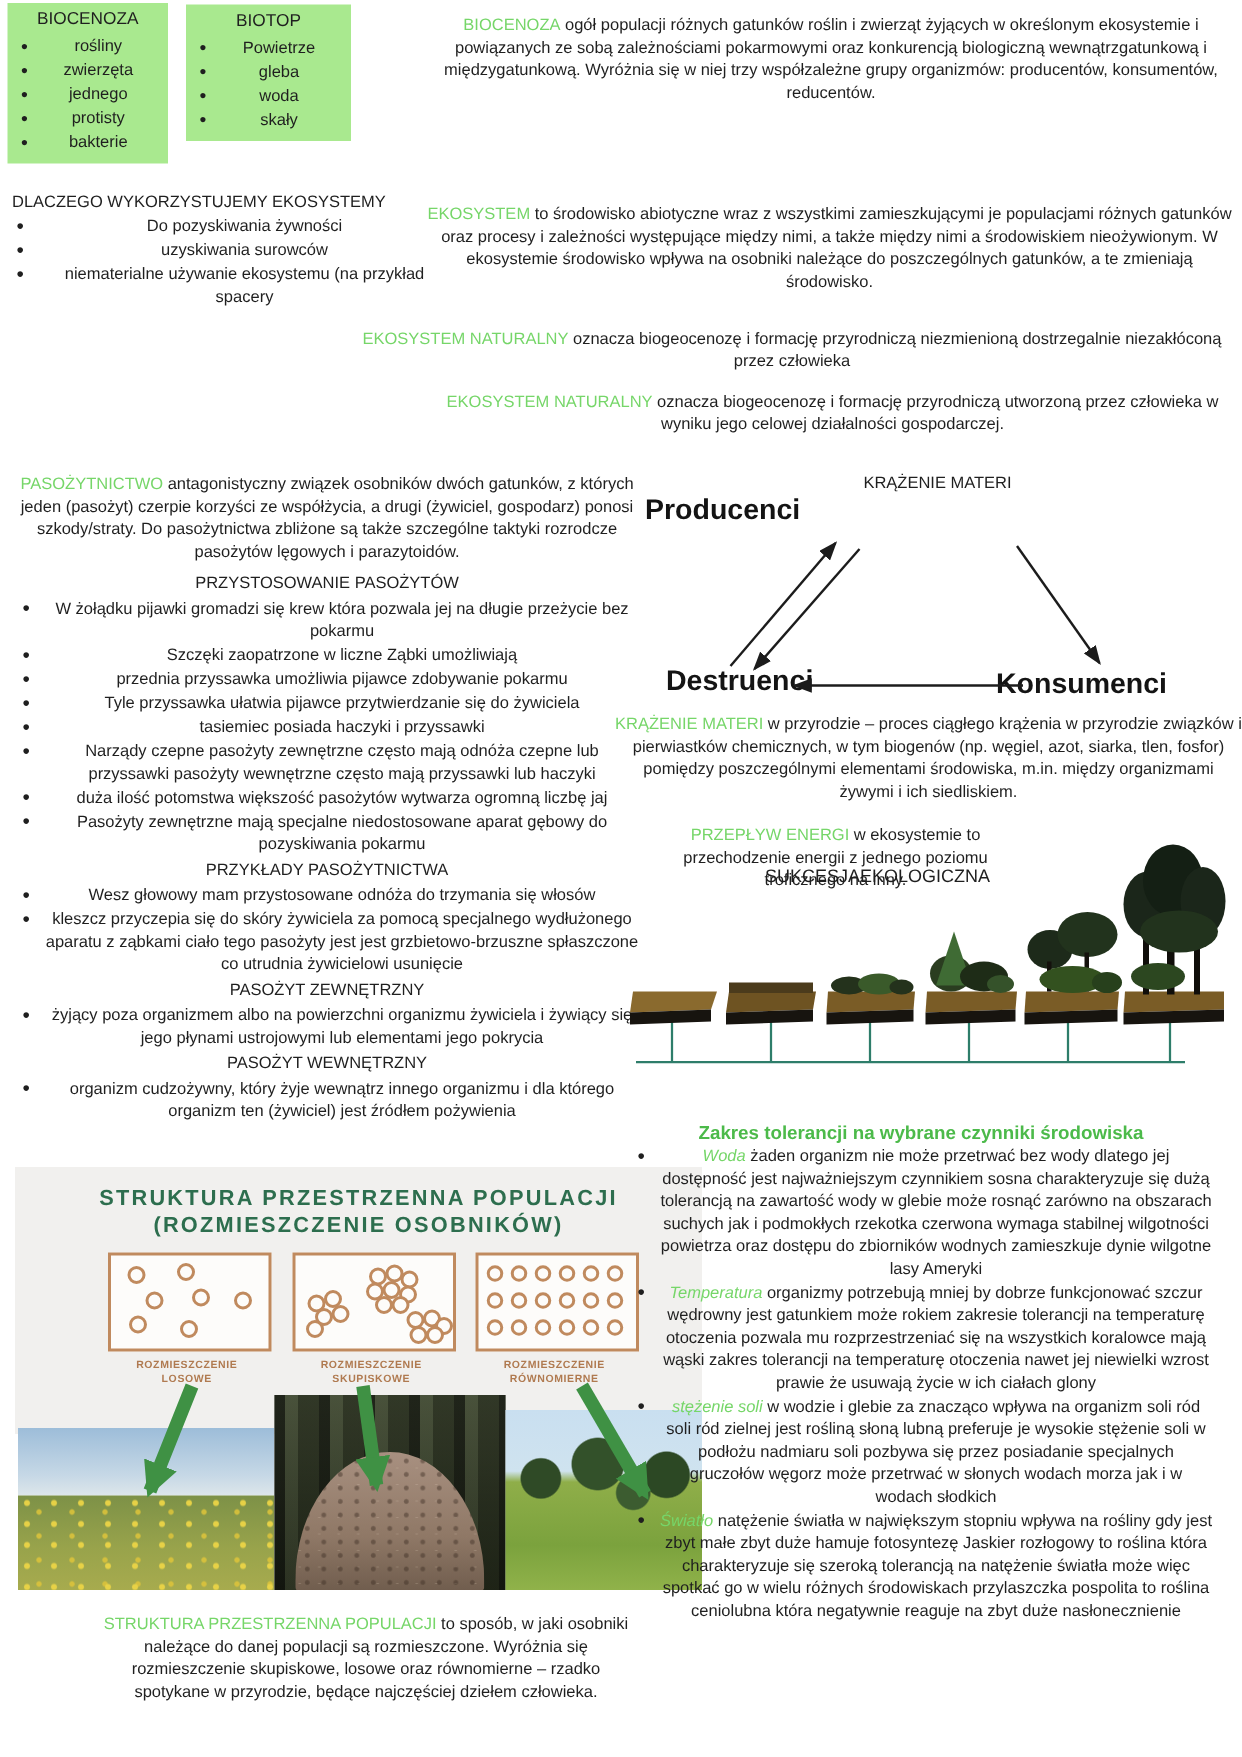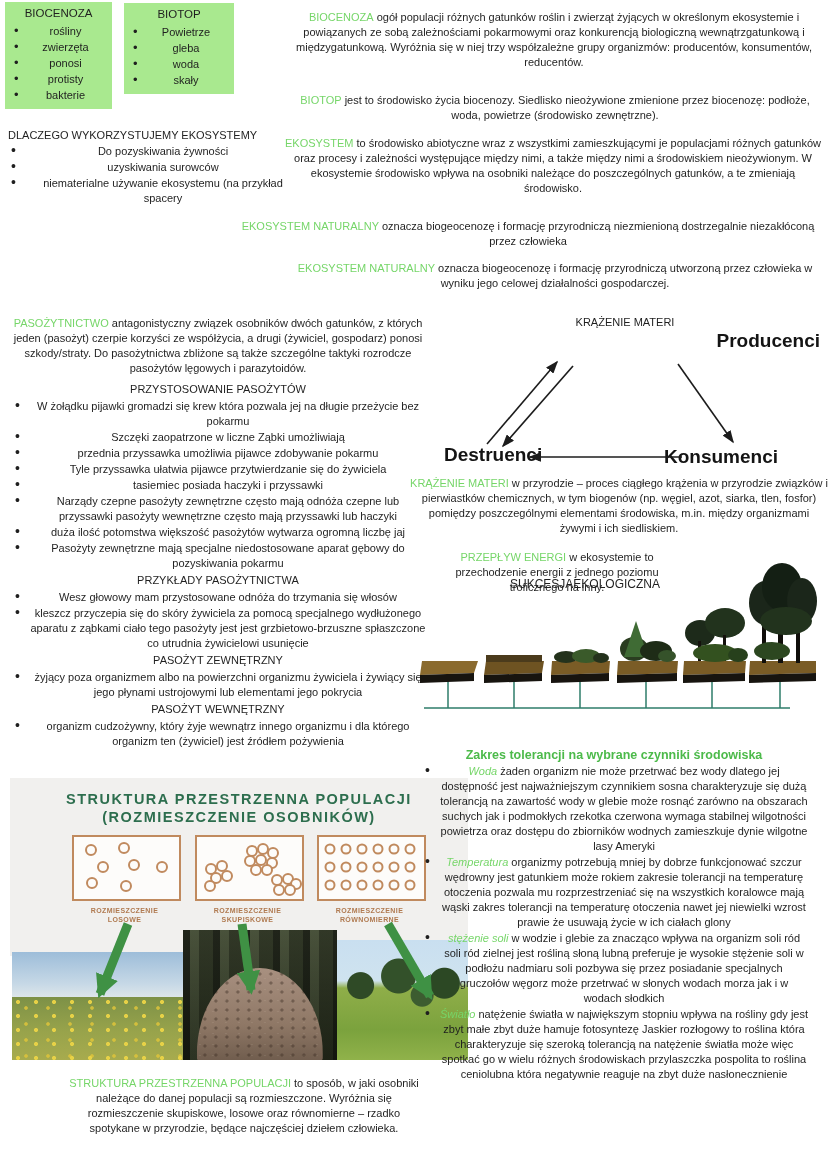--- a/index.html
+++ b/index.html
@@ -57,21 +57,21 @@
 </head>
 <body>
 
 <div class="page">
 
   <div class="abs gbox" style="left:5px;top:2px;width:103px;">
     <div class="gtitle">BIOCENOZA</div>
     <ul>
       <li>rośliny</li>
       <li>zwierzęta</li>
-      <li>ponosi</li>
+      <li>jednego</li>
       <li>protisty</li>
       <li>bakterie</li>
     </ul>
   </div>
   <div class="abs gbox" style="left:124px;top:3px;width:106px;">
     <div class="gtitle">BIOTOP</div>
     <ul>
       <li>Powietrze</li>
       <li>gleba</li>
       <li>woda</li>
@@ -83,23 +83,20 @@
     <div style="font-size:11px;line-height:15px;padding-left:6px;">DLACZEGO WYKORZYSTUJEMY EKOSYSTEMY</div>
     <ul class="blist">
       <li>Do pozyskiwania żywności</li>
       <li>uzyskiwania surowców</li>
       <li>niematerialne używanie ekosystemu (na przykład spacery</li>
     </ul>
   </div>
 
   <p class="abs par" style="left:286px;top:10px;width:536px;margin:0;">
     <span class="kw">BIOCENOZA</span><span>ogół populacji różnych gatunków roślin i zwierząt żyjących w określonym ekosystemie i powiązanych ze sobą zależnościami pokarmowymi oraz konkurencją biologiczną wewnątrzgatunkową i międzygatunkową. Wyróżnia się w niej trzy współzależne grupy organizmów: producentów, konsumentów, reducentów.</span>
-  </p>
-  <p class="abs par" style="left:298px;top:93px;width:514px;margin:0;">
-    <span class="kw">BIOTOP</span><span>jest to środowisko życia biocenozy. Siedlisko nieożywione zmienione przez biocenozę: podłoże, woda, powietrze (środowisko zewnętrzne).</span>
   </p>
   <p class="abs par" style="left:282px;top:136px;width:542px;margin:0;">
     <span class="kw">EKOSYSTEM</span><span>to środowisko abiotyczne wraz z wszystkimi zamieszkującymi je populacjami różnych gatunków oraz procesy i zależności występujące między nimi, a także między nimi a środowiskiem nieożywionym. W ekosystemie środowisko wpływa na osobniki należące do poszczególnych gatunków, a te zmieniają środowisko.</span>
   </p>
   <p class="abs par" style="left:230px;top:219px;width:596px;margin:0;">
     <span class="kw">EKOSYSTEM NATURALNY</span><span>oznacza biogeocenozę i formację przyrodniczą niezmienioną dostrzegalnie niezakłóconą przez człowieka</span>
   </p>
   <p class="abs par" style="left:290px;top:261px;width:530px;margin:0;">
     <span class="kw">EKOSYSTEM NATURALNY</span><span>oznacza biogeocenozę i formację przyrodniczą utworzoną przez człowieka w wyniku jego celowej działalności gospodarczej.</span>
   </p>
@@ -128,21 +125,21 @@
     <ul class="blist">
       <li>żyjący poza organizmem albo na powierzchni organizmu żywiciela i żywiący się jego płynami ustrojowymi lub elementami jego pokrycia</li>
     </ul>
     <div class="subhead">PASOŻYT WEWNĘTRZNY</div>
     <ul class="blist">
       <li>organizm cudzożywny, który żyje wewnątrz innego organizmu i dla którego organizm ten (żywiciel) jest źródłem pożywienia</li>
     </ul>
   </div>
 
   <div class="abs" style="left:430px;top:316px;width:390px;text-align:center;font-size:11px;">KRĄŻENIE MATERI</div>
-  <div class="abs cycle-node" style="left:430px;top:330px;width:390px;text-align:right;">Producenci</div>
+  <div class="abs cycle-node" style="left:430px;top:330px;width:390px;text-align:left;">Producenci</div>
   <div class="abs cycle-node" style="left:432px;top:444px;width:150px;margin-left:12px;">Destruenci</div>
   <div class="abs cycle-node" style="left:664px;top:446px;width:160px;">Konsumenci</div>
   <svg class="abs" style="left:430px;top:354px;" width="390" height="112" viewBox="0 0 390 112">
     <defs>
       <marker id="arr" viewBox="0 0 8 6" refX="7" refY="3" markerWidth="8" markerHeight="6" orient="auto">
           <path d="M0,0 L8,3 L0,6 z" fill="#1c1c1c"></path>
         </marker>
     </defs>
     <line x1="57" y1="90" x2="127" y2="8" stroke="#1c1c1c" stroke-width="1.6" marker-end="url(#arr)"></line>
     <line x1="143" y1="12" x2="73" y2="92" stroke="#1c1c1c" stroke-width="1.6" marker-end="url(#arr)"></line>

